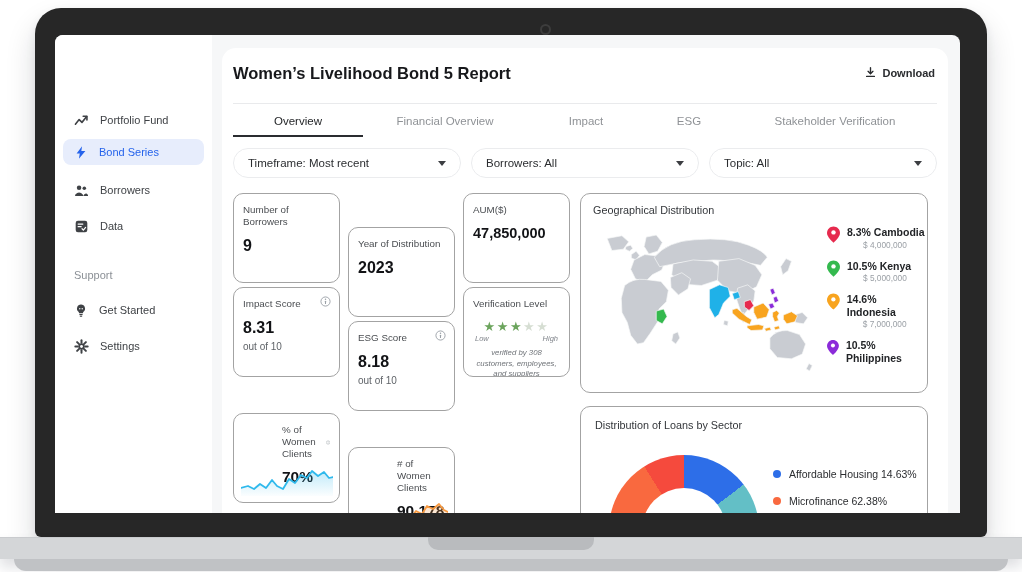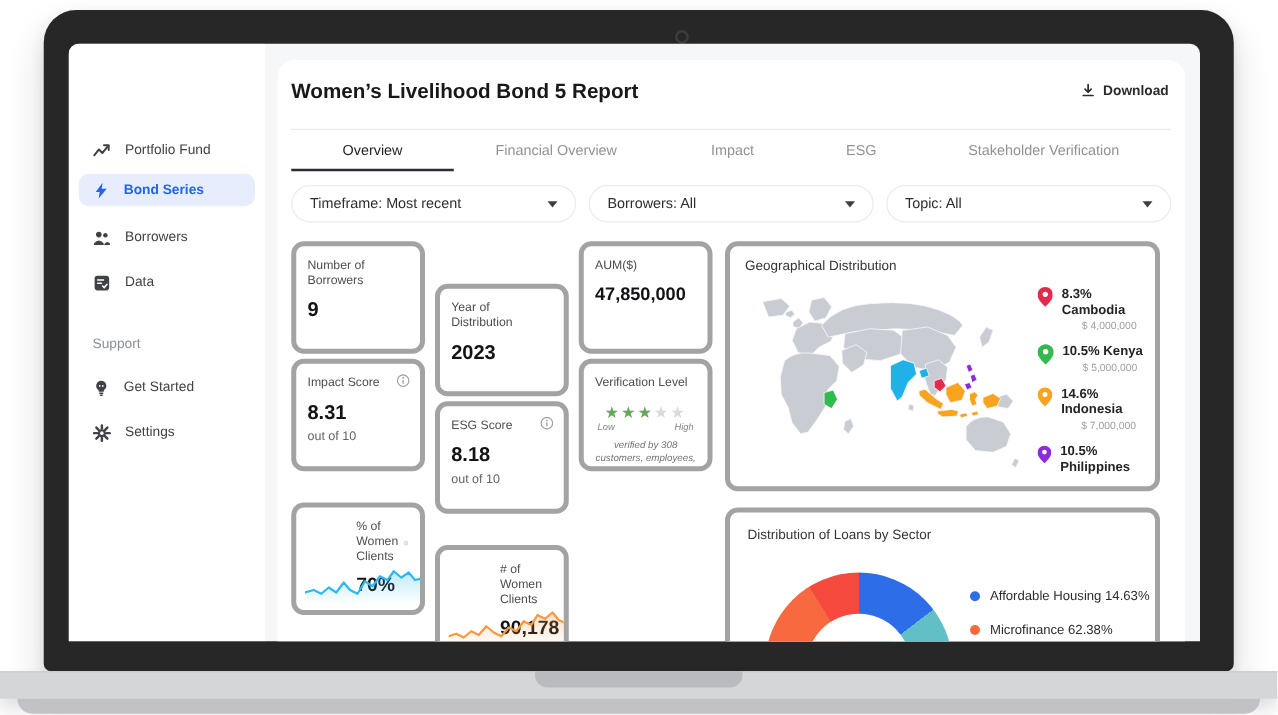--- a/index.html
+++ b/index.html
@@ -24,21 +24,21 @@
   
   .screen { position:absolute; left:55px; top:35px; width:905px; height:478px;
             background:#f6f7f8; border-radius:8px 8px 0 0; overflow:hidden; }
 
   
   .sidebar { position:absolute; left:0; top:0; width:157px; height:478px; background:#ffffff; }
   .side-item { position:absolute; left:8px; width:141px; height:26px; display:flex;
                align-items:center; gap:11px; padding-left:11px; color:#3f4246;
                font-size:11px; border-radius:8px; cursor:pointer; }
   .side-item svg { flex:0 0 auto; }
-  .side-item.active { background:#e7edfc; color:var(--accent,#2563eb); font-weight:bold; }
+  .side-item.active { background:#e7edfc; color:var(--accent,#2563eb); font-weight:normal; }
   .side-label { white-space:nowrap; }
   .support-label { position:absolute; left:19px; top:234px; font-size:11px; color:#8b9096; }
 
   
   .panel { position:absolute; left:167px; top:13px; width:726px; height:500px;
            background:#ffffff; border-radius:14px; }
   .page-title { position:absolute; left:11px; top:16px; font-size:16.5px; font-weight:bold; color:#17181b; }
   .download-btn { position:absolute; right:13px; top:18px; display:flex; align-items:center; gap:5px;
                   font-size:11px; font-weight:bold; color:#2a2c2f; cursor:pointer; }
   .divider { position:absolute; left:11px; right:11px; top:55px; height:1px; background:#e9eaec; }
@@ -52,24 +52,24 @@
   .tab.active { color:#1e2023; border-bottom-color:#2a2c30; }
 
   .filters { position:absolute; left:11px; top:100px; width:704px; display:flex; gap:10px; }
   .filter-pill { flex:1; height:30px; border:1px solid #ebecee; border-radius:16px; background:#fff;
                  display:flex; align-items:center; justify-content:space-between;
                  padding:0 14px 0 14px; font-size:11.5px; color:#2b2d30; cursor:pointer; }
   .caret { width:0; height:0; border-left:4px solid transparent; border-right:4px solid transparent;
            border-top:5px solid #3c3e42; }
 
   
-  .card { position:absolute; background:#fff; border:4px solid #a3a3a3; border-radius:10px;
+  .card { position:absolute; background:#fff; border:1px solid #a3a3a3; border-radius:10px;
           overflow:hidden; }
   .sm { width:107px; height:90px; padding:10px 9px; }
-  .r1 { top:145px; } .r2 { top:239px; } .r3 { top:354px;padding-left:48px; }
+  .r1 { top:145px; } .r2 { top:239px; } .r3 { top:365px;padding-left:48px; }
   .c1 { left:11px; } .c2 { left:126px;margin-top:34px; } .c3 { left:241px; }
   .card-label { font-size:9.8px; color:#4b4e52; line-height:1.25; }
   .card-value { font-size:16px; font-weight:bold; color:#121316; margin-top:9px; }
   .card-sub { font-size:10px; color:#5f6368; margin-top:4px; }
   .info-ic { position:absolute; right:8px; top:8px; }
   .label-row { display:flex; align-items:center; gap:3px; }
 
   .kpi-value { font-size:15.5px; font-weight:bold; color:#121316; margin-top:7px; }
   .spark { position:absolute; left:7px; bottom:6px; width:92px; height:34px; }
 

